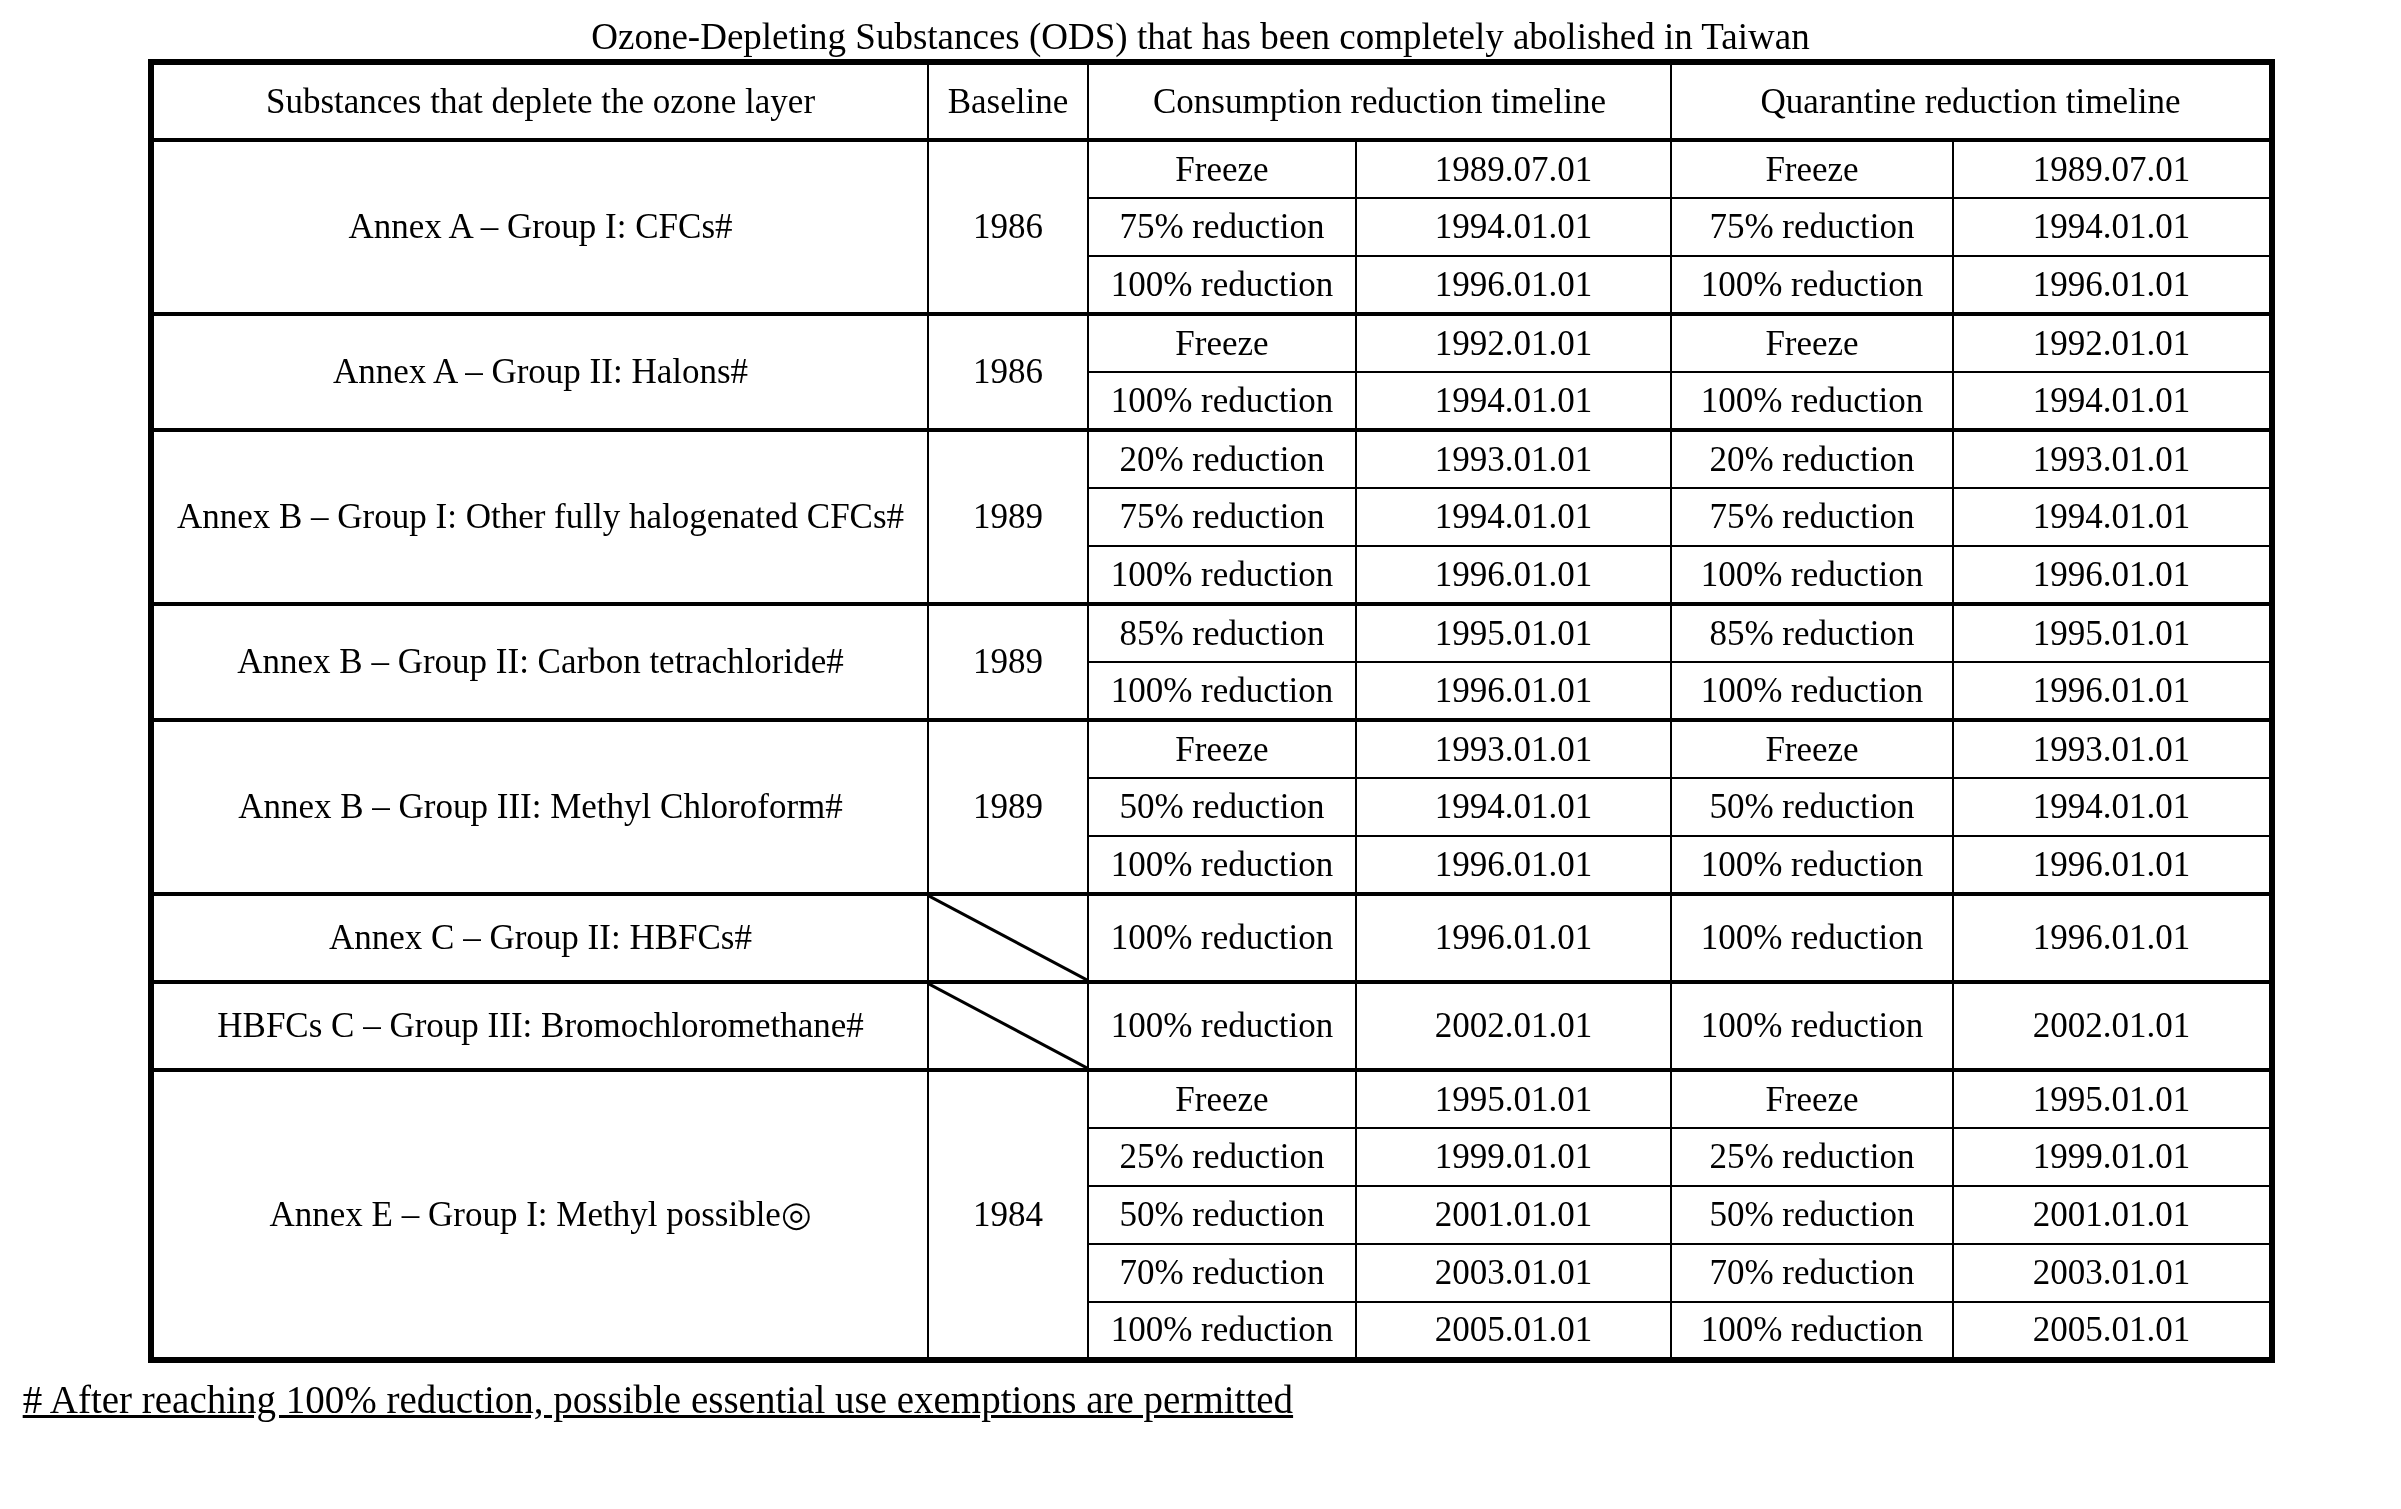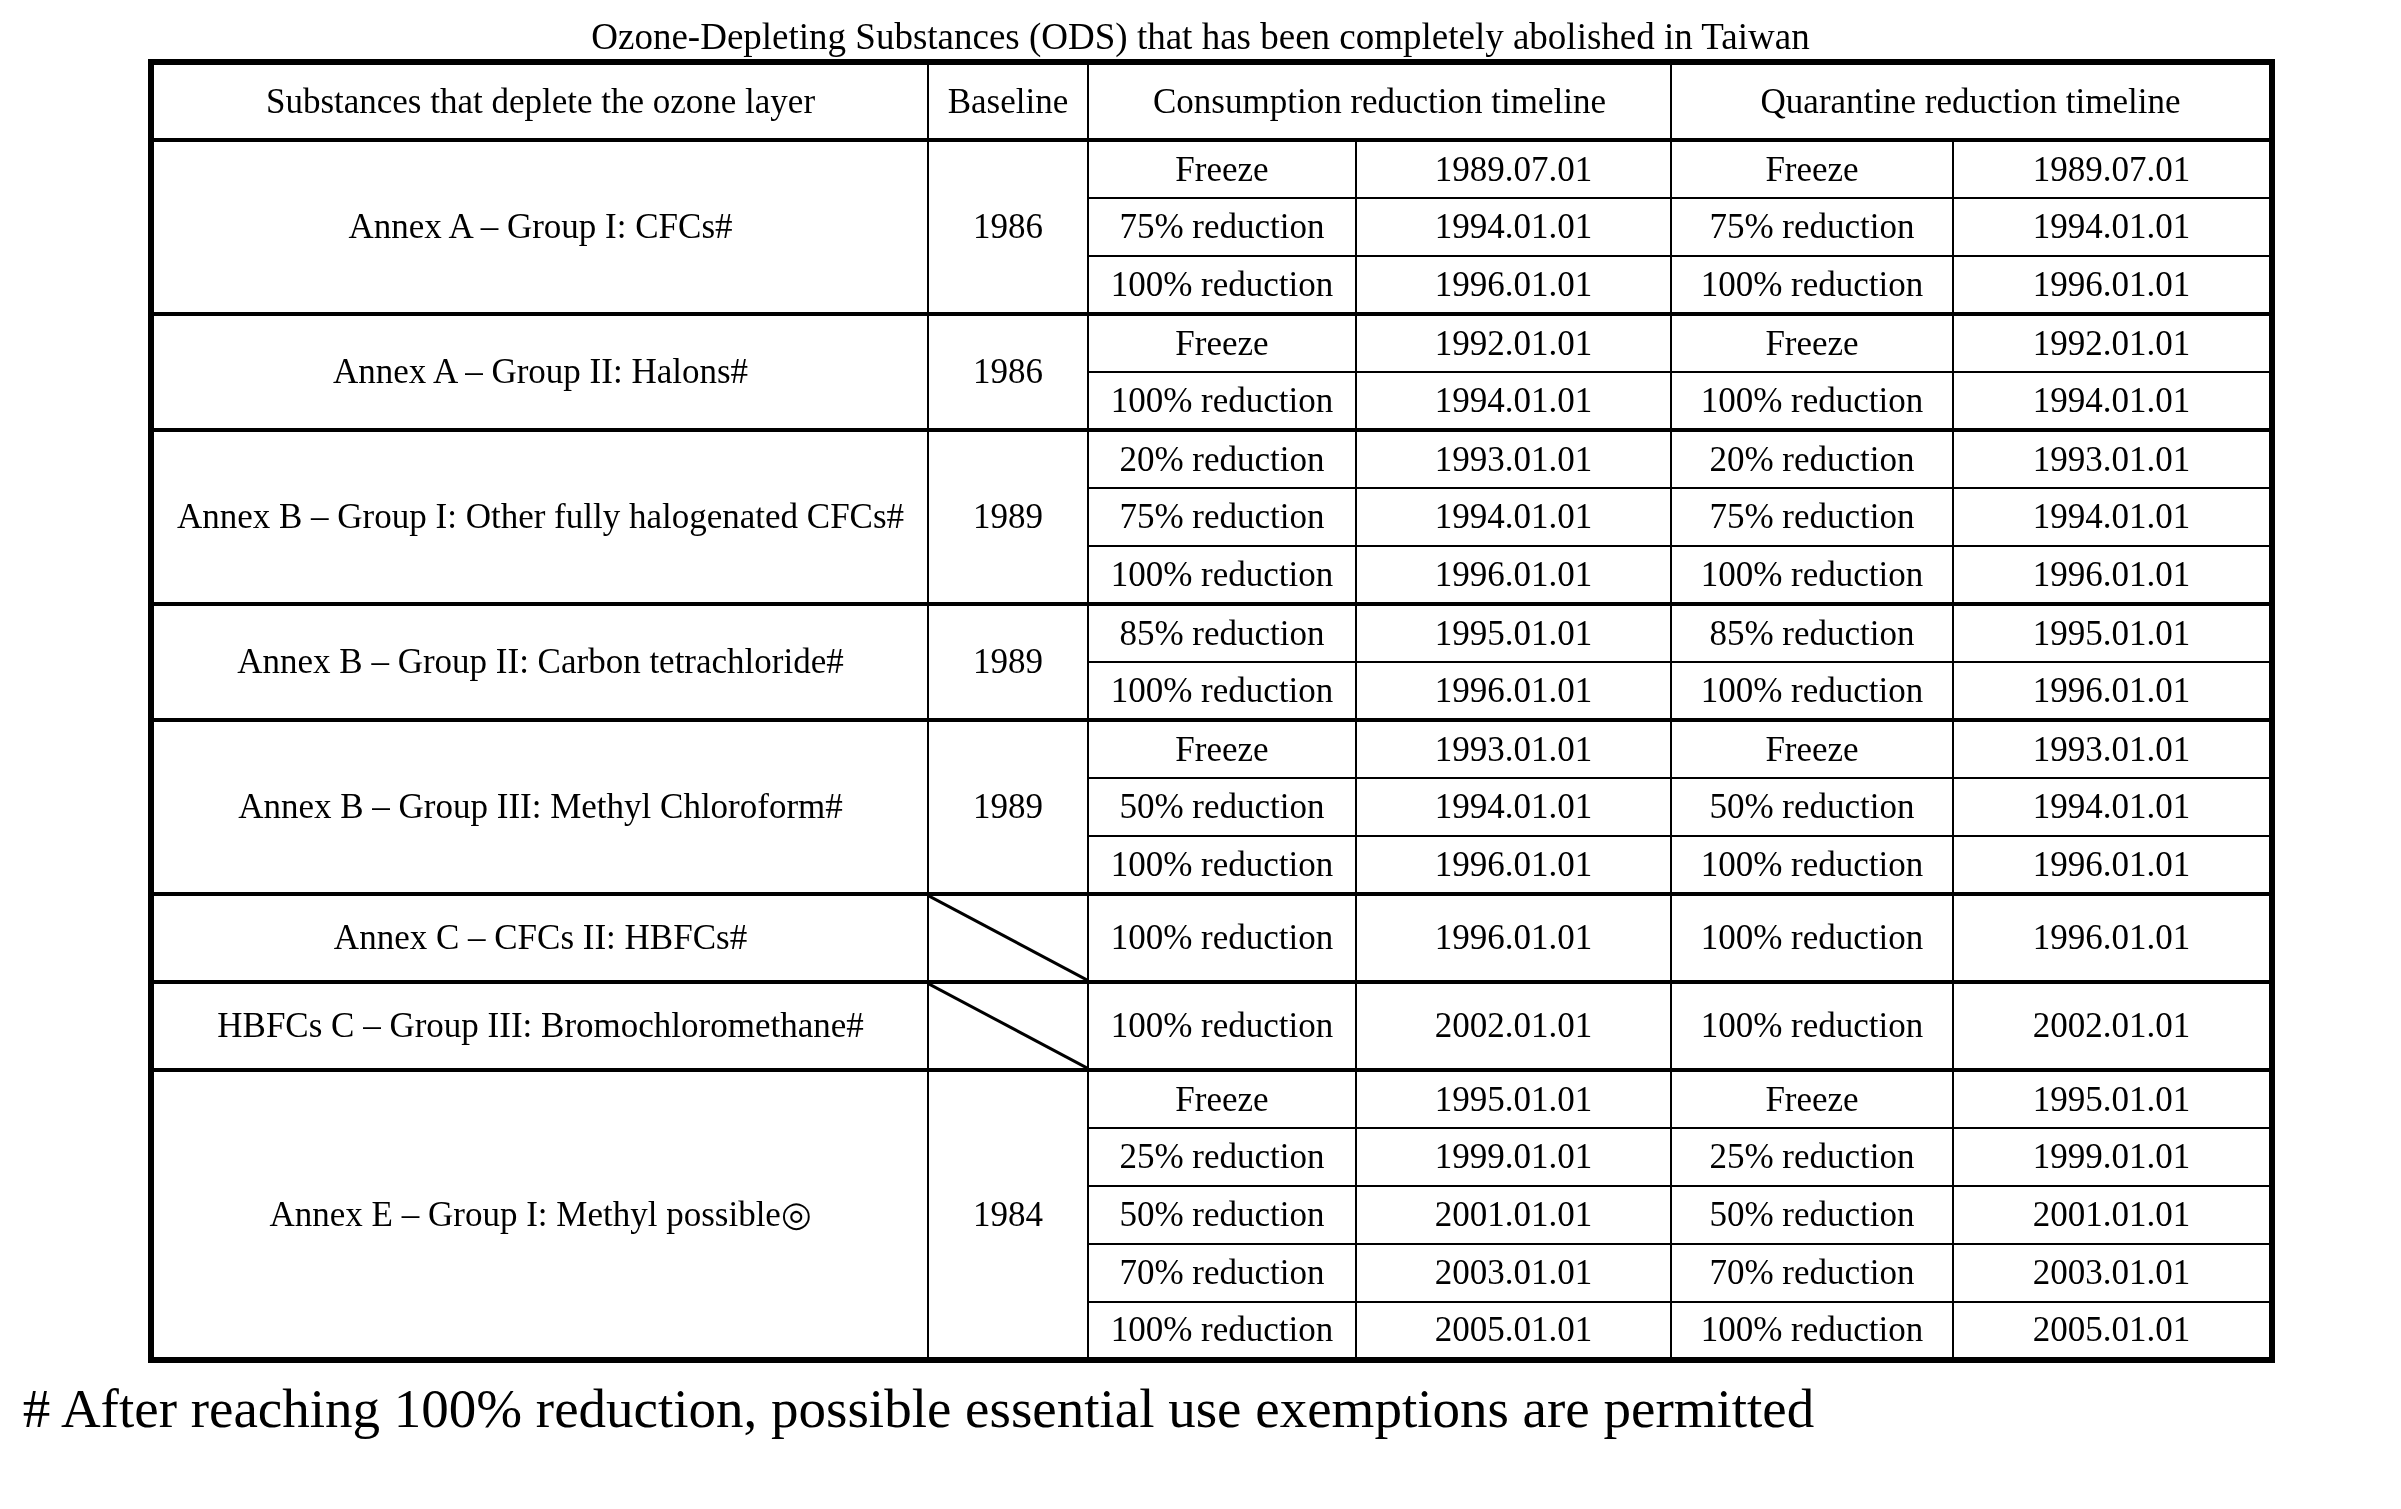--- a/index.html
+++ b/index.html
@@ -51,22 +51,23 @@
   table.ods tbody tr.group-start td { border-top-width: 4.4px; }
   td.diag { position: relative; }
   td.diag svg {
     position: absolute;
     left: 0; top: 0;
     width: 100%; height: 100%;
     display: block;
   }
   .footnotes {
     margin: 14px 0 0 22.7px;
-    font-size: 55px;
+    font-size: 39px;
     line-height: 1.17;
+    text-decoration: underline;
   }
   .footnotes p { margin: 0; padding: 0; white-space: nowrap; }
 </style>
 </head>
 <body>
 
 <div class="page">
 
   <h1 class="title">Ozone-Depleting Substances (ODS) that has been completely abolished in Taiwan</h1>
 
@@ -170,21 +171,21 @@
           <td>50% reduction</td>
           <td>1994.01.01</td>
         </tr>
         <tr>
           <td>100% reduction</td>
           <td>1996.01.01</td>
           <td>100% reduction</td>
           <td>1996.01.01</td>
         </tr>
         <tr class="group-start tall-row">
-          <td rowspan="1">Annex C – CFCs II: HBFCs#</td>
+          <td rowspan="1">Annex C – Group II: HBFCs#</td>
           <td rowspan="1" class="diag">
             <svg viewBox="0 0 100 100" preserveAspectRatio="none">
               <line x1="0" y1="0" x2="100" y2="100" stroke="#000000" stroke-width="3" vector-effect="non-scaling-stroke"></line>
             </svg>
           </td>
           <td>100% reduction</td>
           <td>1996.01.01</td>
           <td>100% reduction</td>
           <td>1996.01.01</td>
         </tr>

